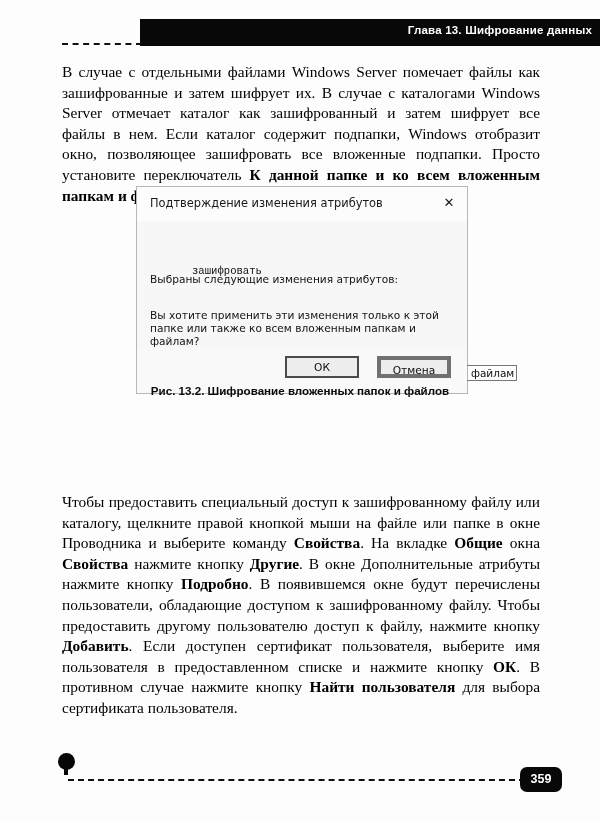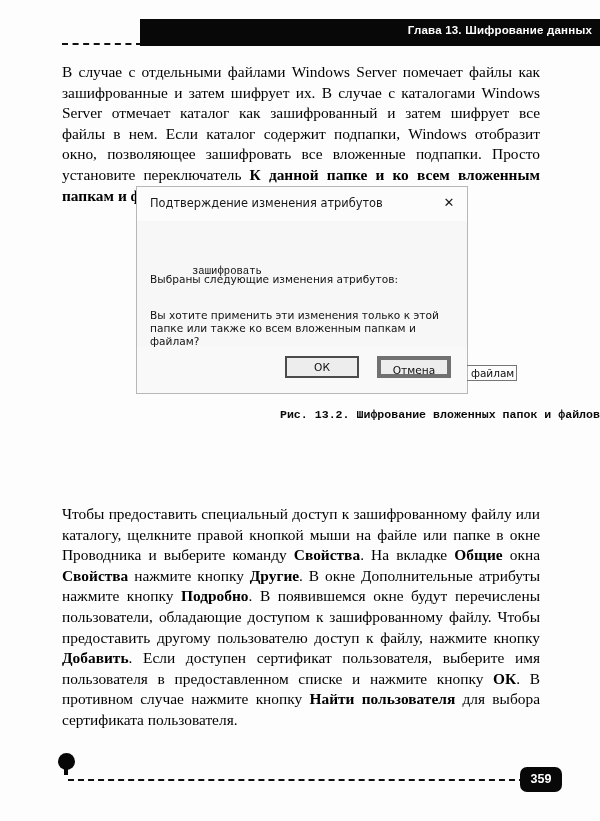--- a/index.html
+++ b/index.html
@@ -64,21 +64,21 @@
     font-size: 15.4px;
     line-height: 20.6px;
     text-align: justify;
     text-justify: inter-word;
     margin: 0;
     hyphens: manual;
   }
   .para b { font-weight: bold; }
 
   #para-top { top: 62px; }
-  #para-bottom { top: 504px; }
+  #para-bottom { top: 492px; }
 
   
   .figure {
     position: absolute;
     left: 136px;
     top: 186px;
     width: 332px;
     height: 208px;
   }
   .dialog {
@@ -204,23 +204,23 @@
   #btn-cancel {
     right: 16px;
     width: 74px;
   }
 
   
   .caption {
     position: absolute;
     left: 0;
     right: 0;
-    top: 408px;
-    text-align: right;
-    font-family: Liberation Mono, monospace;
+    top: 384px;
+    text-align: center;
+    font-family: Liberation Sans, sans-serif;
     font-size: 11.6px;
     font-weight: bold;
     color: #0a0a0a;
   }
 
   
   .footer { position: absolute; left: 0; top: 753px; width: 592px; height: 40px; }
   .footer-dot {
     position: absolute;
     left: 58px;

